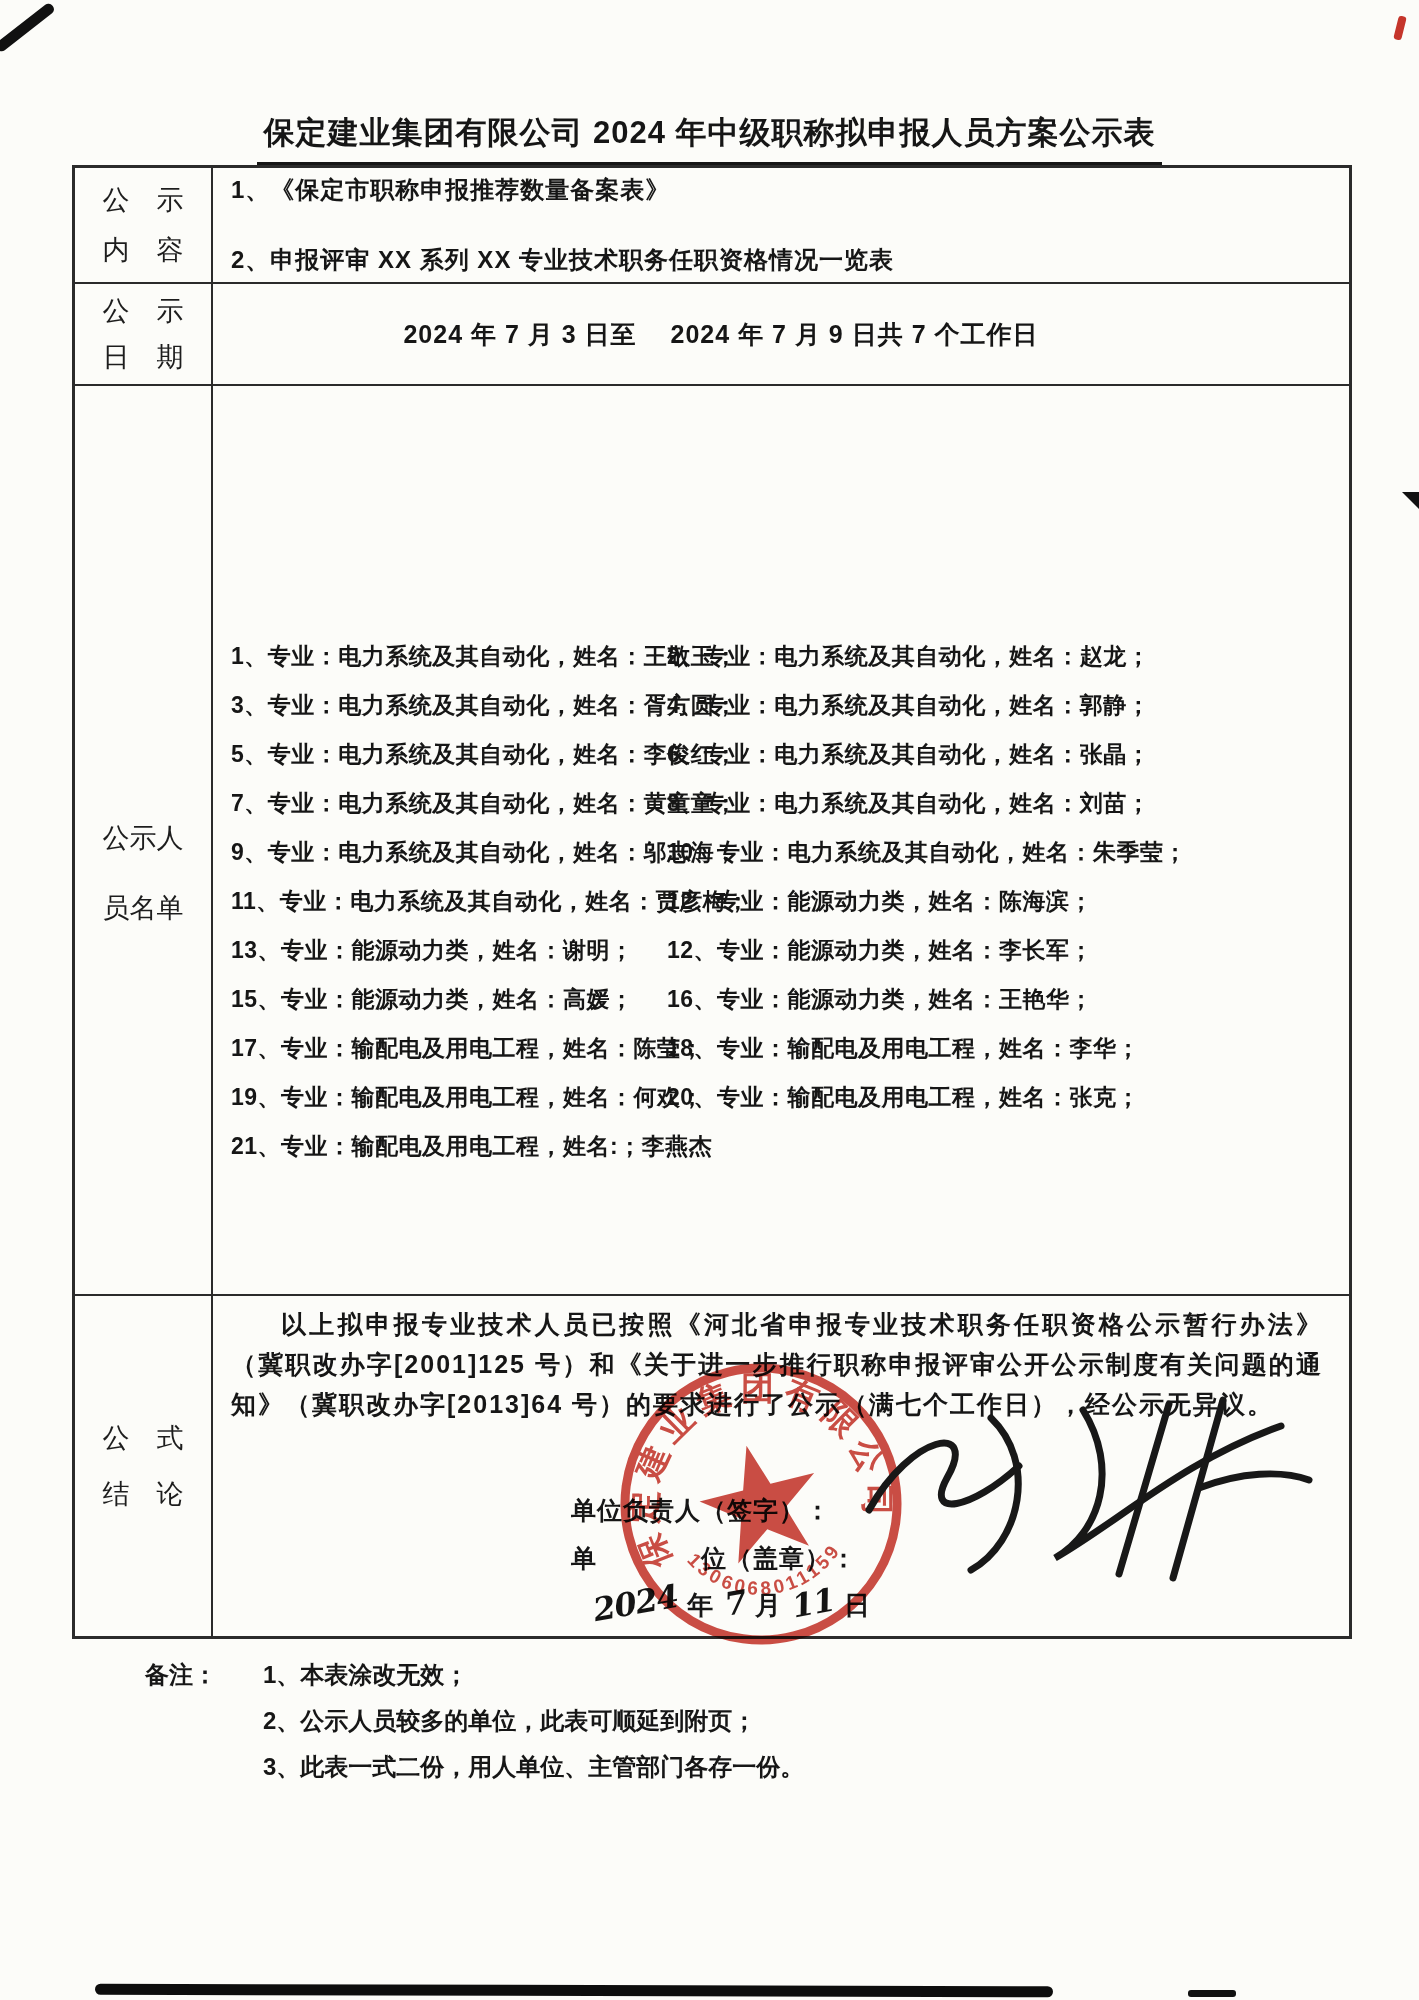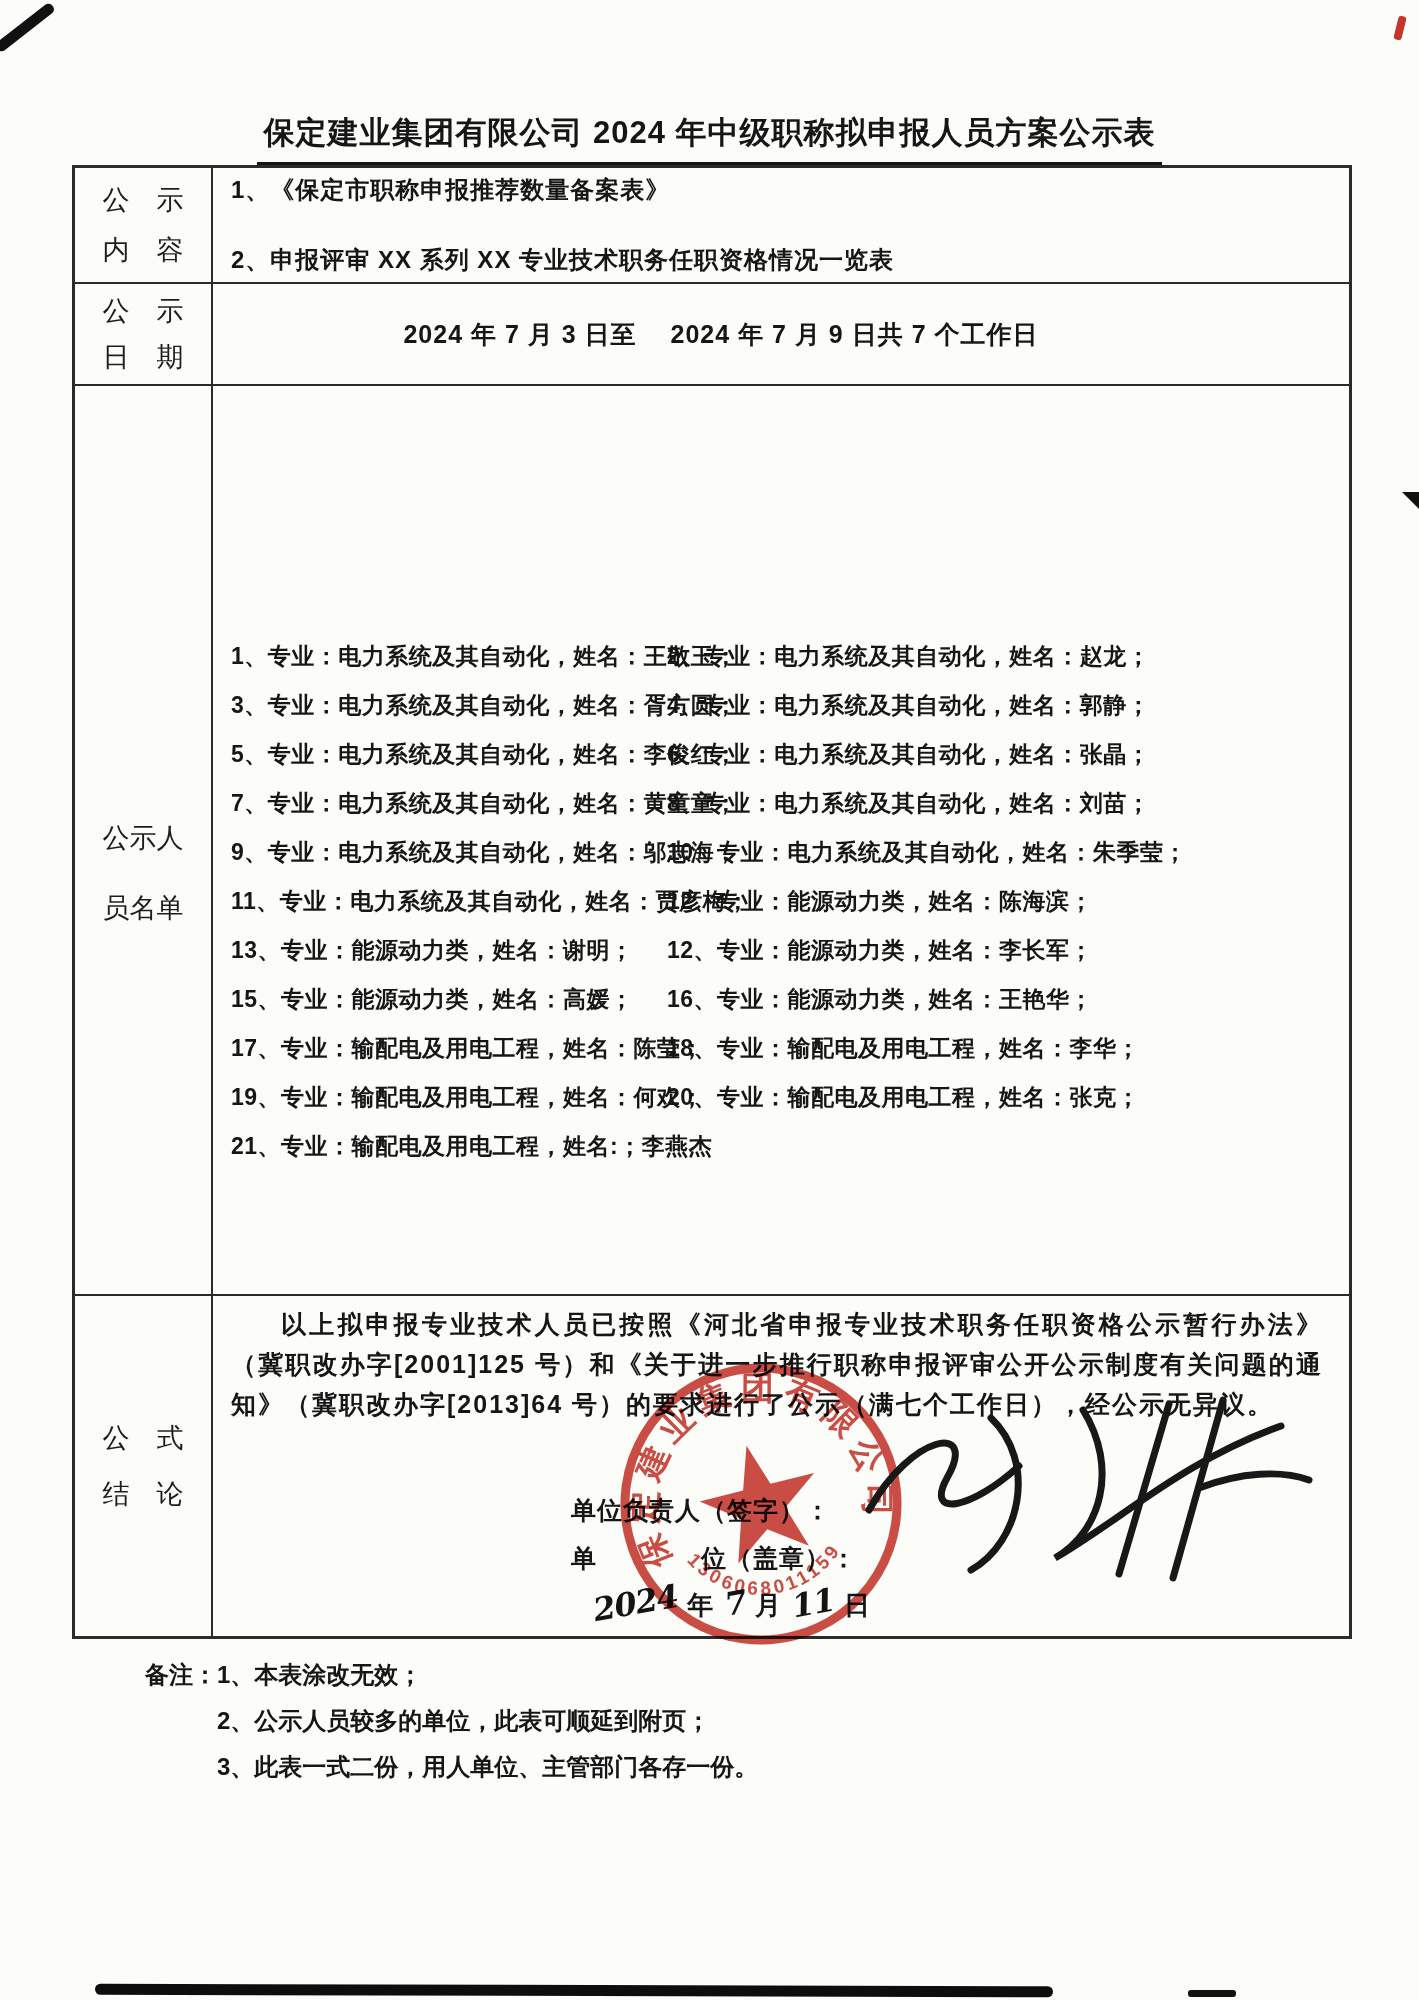--- a/index.html
+++ b/index.html
@@ -52,21 +52,21 @@
   .date-block{position:absolute;left:380px;top:288px;font-size:26px;font-weight:700;letter-spacing:2px;}
   .hand{
     display:inline-block;font-family:"DejaVu Serif",serif;font-style:italic;font-weight:700;
     font-size:32px;transform:rotate(-10deg);letter-spacing:-1px;color:#141414;
   }
   .seal-svg{position:absolute;left:398px;top:58px;width:300px;height:300px;mix-blend-mode:multiply;opacity:.88;}
   .sig-svg{position:absolute;left:638px;top:96px;width:470px;height:200px;}
   
   .notes{position:absolute;left:145px;top:1652px;display:flex;font-size:24px;font-weight:700;line-height:46px;}
   .notes-label{font-weight:700;}
-  .notes-items{display:flex;flex-direction:column;}
+  .notes-items{display:flex;flex-direction:column;margin-left:46px;}
   
   .art{position:absolute;background:#111;}
   .art-tl{left:-10px;top:22px;width:70px;height:11px;transform:rotate(-38deg);border-radius:5px;}
   .art-tr-red{left:1396px;top:16px;width:8px;height:24px;background:#c5352b;transform:rotate(14deg);border-radius:3px;}
   .art-notch{left:1402px;top:492px;width:17px;height:17px;clip-path:polygon(0 0,100% 0,100% 100%);}
   .art-bottom{left:95px;top:1985px;width:958px;height:11px;border-radius:6px;background:#0d0d0d;transform:rotate(.15deg);}
   .art-bottom2{left:1188px;top:1990px;width:48px;height:7px;border-radius:3px;}
 </style>
 </head>
 <body>

